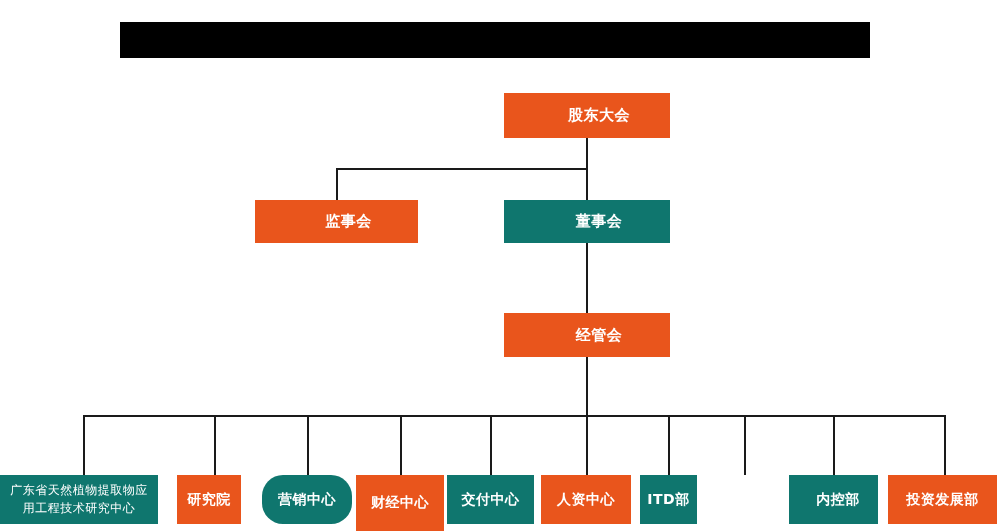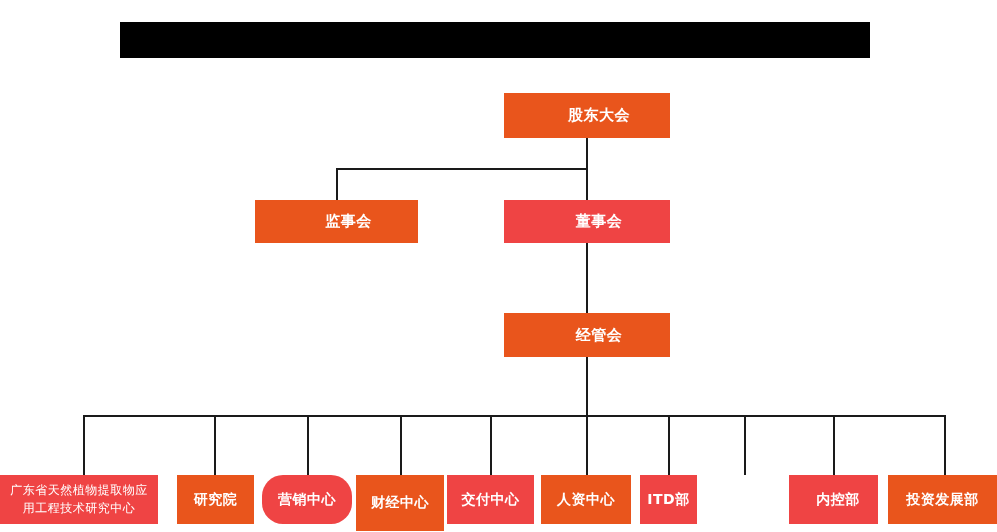--- a/index.html
+++ b/index.html
@@ -43,21 +43,21 @@
     align-items: center;
     justify-content: center;
     text-align: center;
     color: #ffffff;
     box-sizing: border-box;
     line-height: 1.25;
     letter-spacing: 0.5px;
     z-index: 2;
   }
   .node-dark  { background: #e9551c; }
-  .node-light { background: #ef4444; }
+  .node-light { background: #0f766e; }
 
   .node-exec { font-size: 15px; font-weight: 700; padding-left: 24px; }
   .node-dept { font-size: 14px; font-weight: 700; padding: 0 4px; }
   .node-dept.multiline { font-size: 12px; font-weight: 400; line-height: 1.45; padding: 4px 6px; }
 </style>
 </head>
 <body>
 
 <div id="org-canvas">
 
@@ -90,21 +90,21 @@
 
   <div class="node node-dark node-exec" style="left:504px; top:93px; width:166px; height:45px;">股东大会</div>
 
   <div class="node node-dark node-exec" style="left:255px; top:200px; width:163px; height:43px;">监事会</div>
   <div class="node node-light node-exec" style="left:504px; top:200px; width:166px; height:43px;">董事会</div>
 
   <div class="node node-dark node-exec" style="left:504px; top:313px; width:166px; height:44px;">经管会</div>
 
   <div class="node node-light node-dept multiline" style="left:0px; top:475px; width:158px; height:49px;">广东省天然植物提取物应用工程技术研究中心</div>
 
-  <div class="node node-dark node-dept" style="left:177px; top:475px; width:77px; height:49px;">研究院</div>
+  <div class="node node-dark node-dept" style="left:177px; top:475px; width:64px; height:49px;">研究院</div>
 
   <div class="node node-light node-dept" style="left:262px; top:475px; width:90px; height:49px;border-radius:21px;">营销中心</div>
 
   <div class="node node-dark node-dept" style="left:356px; top:475px; width:88px; height:56px;">财经中心</div>
 
   <div class="node node-light node-dept" style="left:447px; top:475px; width:87px; height:49px;">交付中心</div>
 
   <div class="node node-dark node-dept" style="left:541px; top:475px; width:90px; height:49px;">人资中心</div>
 
   <div class="node node-light node-dept" style="left:640px; top:475px; width:57px; height:49px;">ITD部</div>

